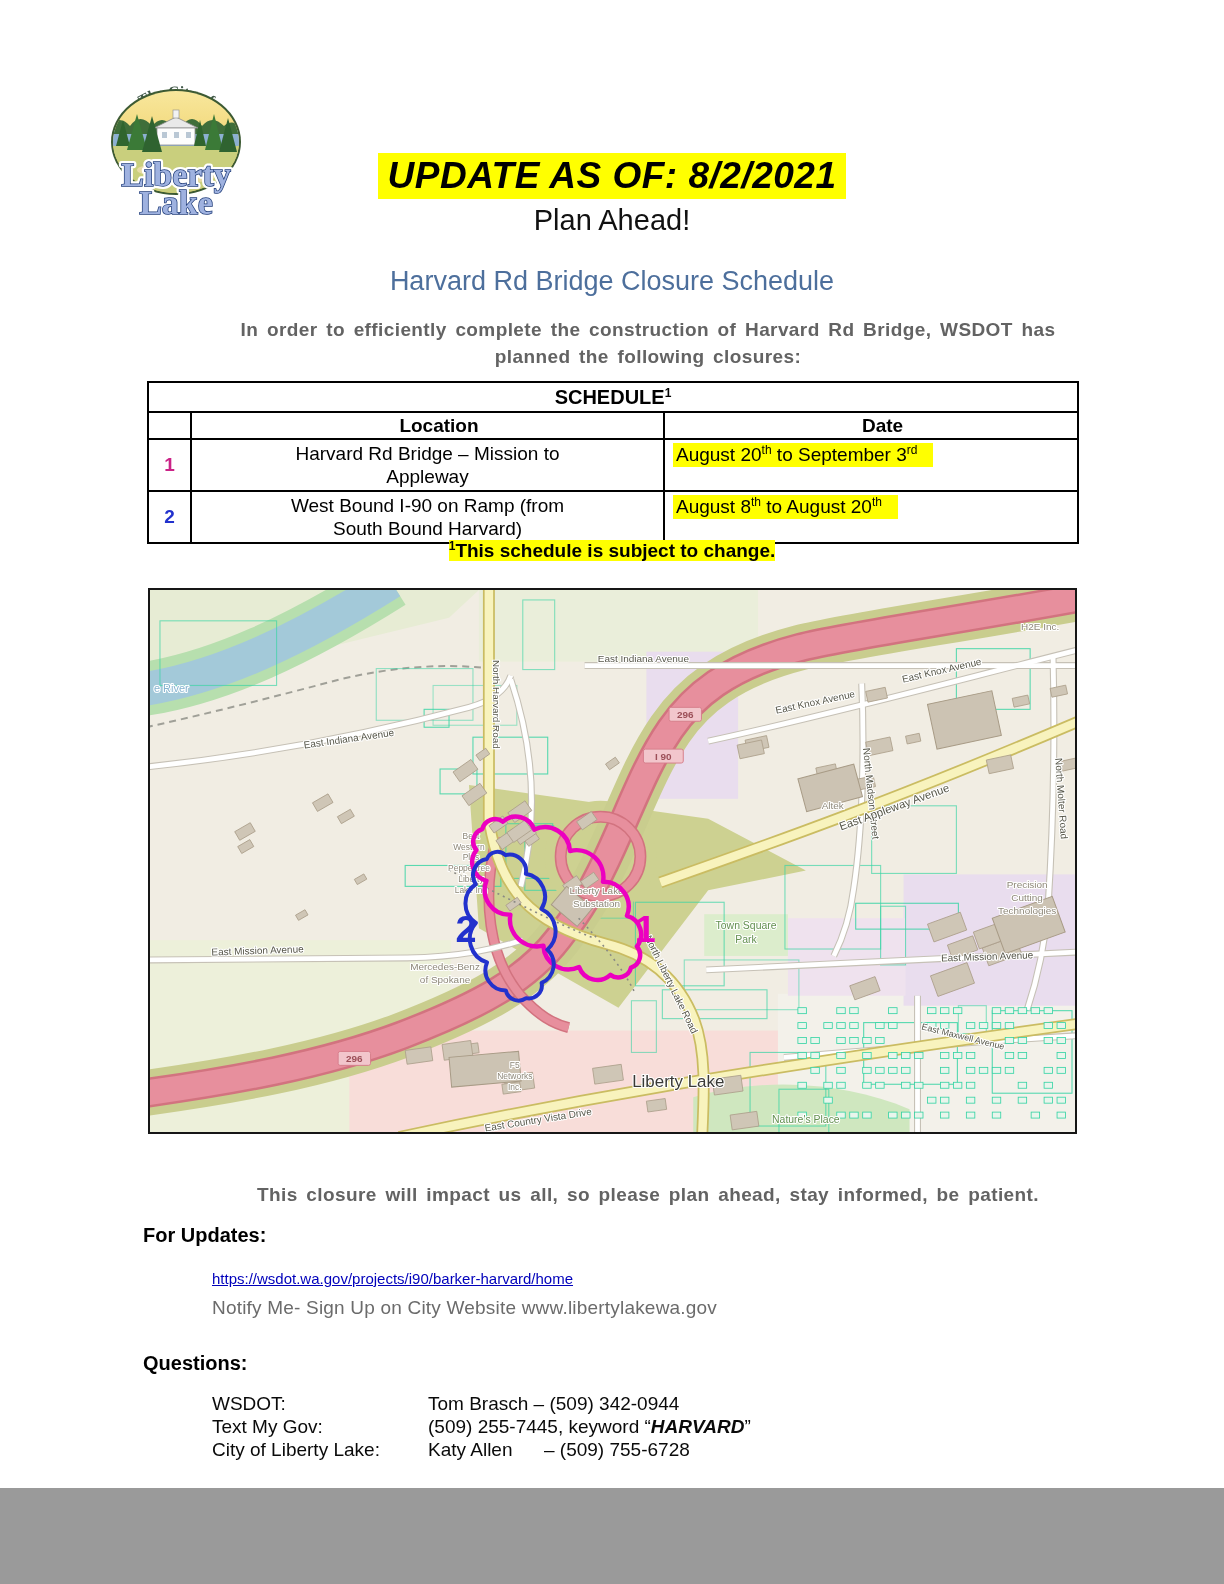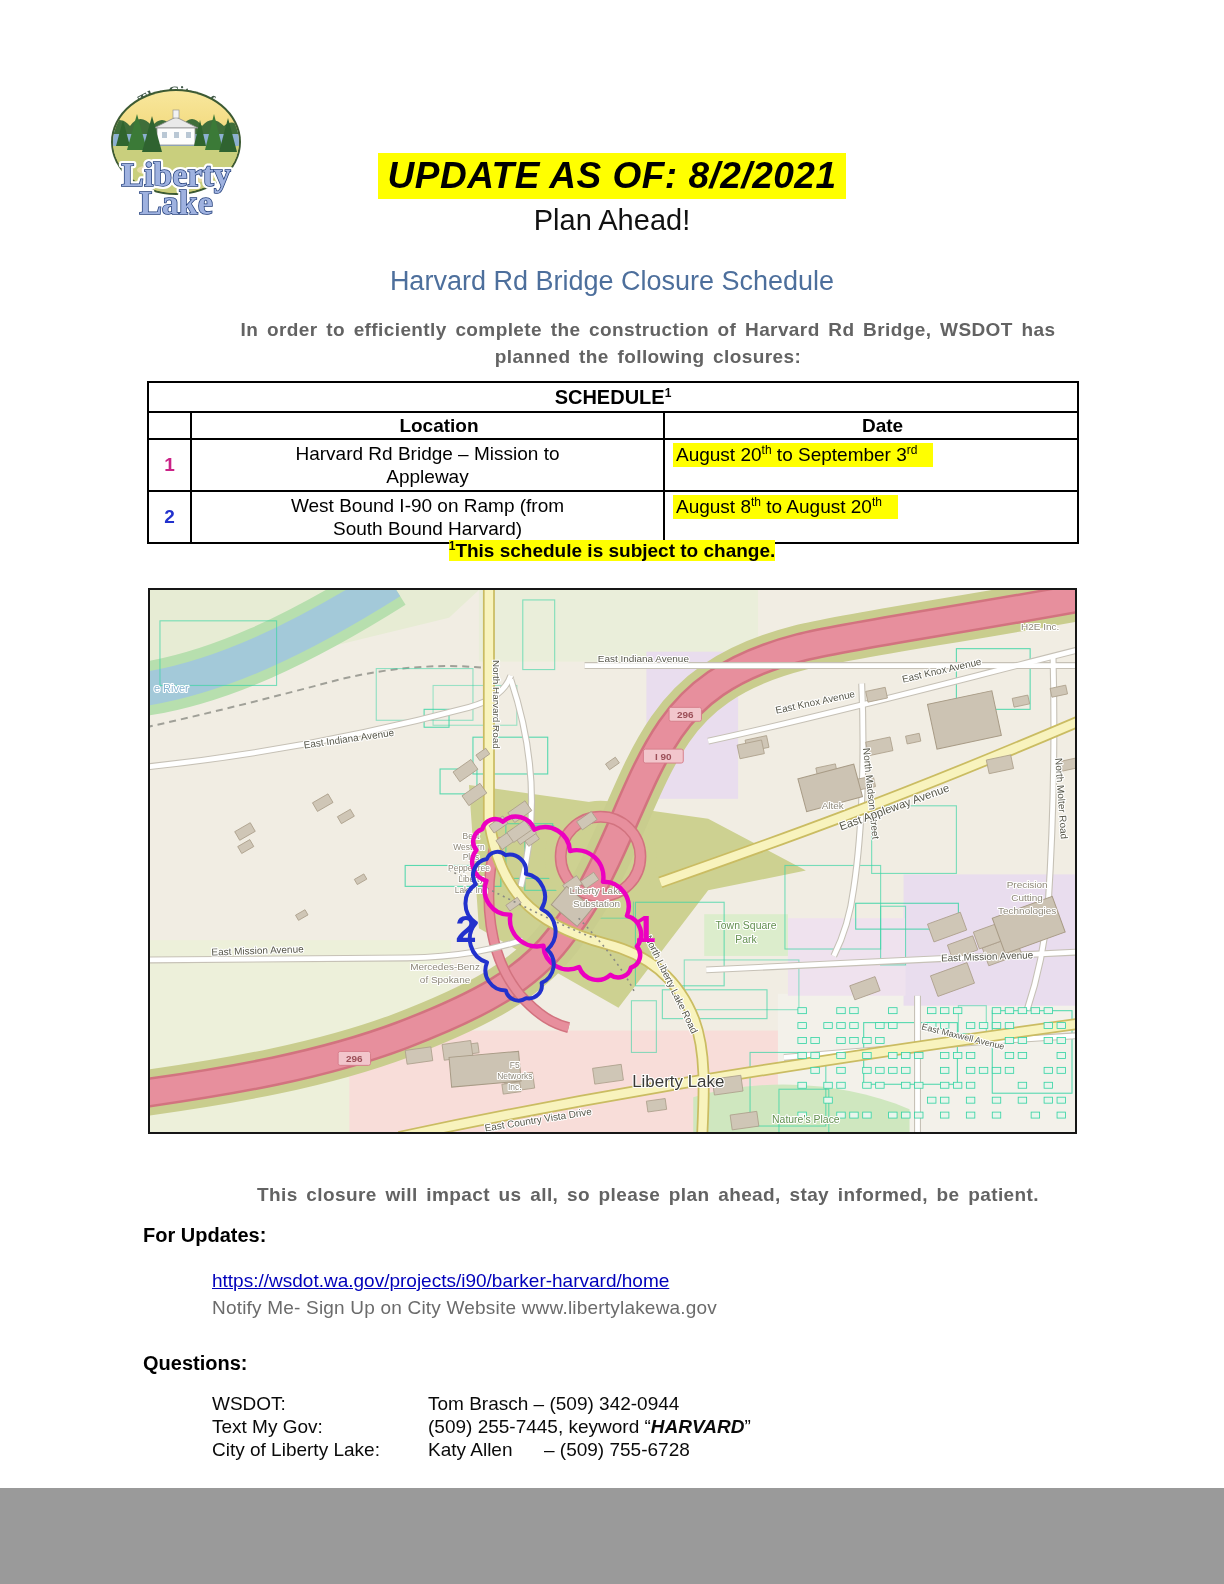--- a/index.html
+++ b/index.html
@@ -24,21 +24,21 @@
   .loc-cell span{display:block;}
   .date-cell{vertical-align:top;text-align:left;padding:3px 0 0 8px;}
   .date-hl{display:inline-block;padding:1px 16px 1px 3px;}
   .sup{font-size:12px;position:relative;top:-7px;}
   .footnote{top:540px;left:147px;width:930px;text-align:center;font-size:19px;font-weight:bold;}
   .map-frame{left:148px;top:588px;width:929px;height:546px;border:2px solid #161616;
              box-sizing:border-box;background:#f1ede3;}
   .impact{top:1184px;font-size:19px;}
   .sec-head{font-size:20px;font-weight:bold;color:#000;}
   .updates-head{left:143px;top:1224px;}
-  .link-line{left:212px;top:1270px;font-size:19px;}
+  .link-line{left:212px;top:1270px;font-size:15px;}
   .link-line a{color:var(--link,#0000bb);text-decoration:underline;}
   .notify-line{left:212px;top:1297px;font-size:19px;color:#6b6b6b;font-weight:normal;letter-spacing:.2px;}
   .questions-head{left:143px;top:1352px;}
   .contacts{left:212px;top:1392px;font-size:19px;color:#0a0a0a;line-height:23px;}
   .c-label{display:inline-block;width:216px;}
   .c-name{display:inline-block;width:116px;}
   .footer-quote{top:1489px;font-size:23px;font-weight:bold;font-style:italic;
                 color:var(--footer,#2b4a77);letter-spacing:.3px;}
   
   .logo{left:100px;top:56px;width:152px;height:164px;}

